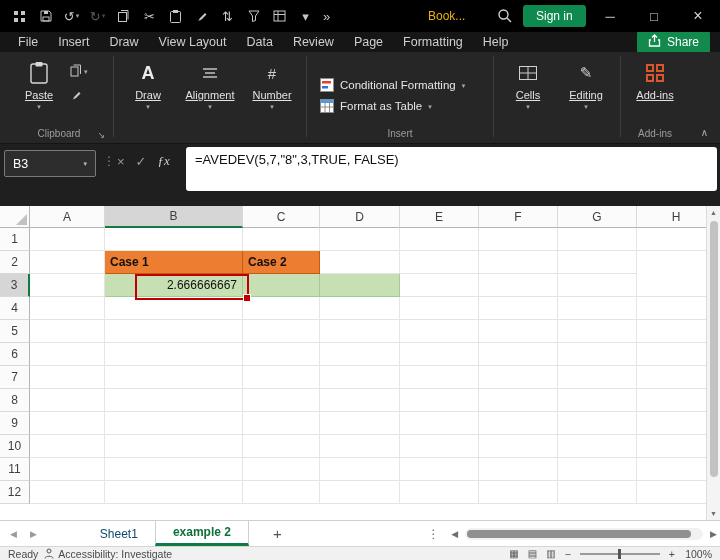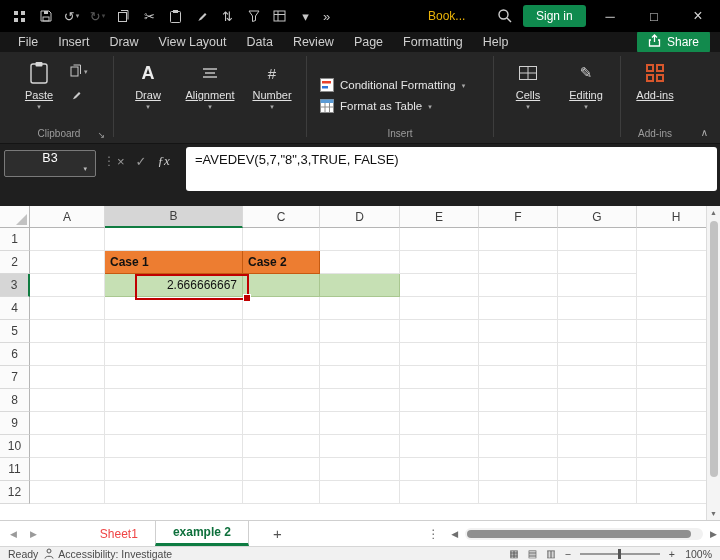--- a/index.html
+++ b/index.html
@@ -44,21 +44,21 @@
   .launcher{position:absolute;bottom:3px;right:3px;font-size:9px;color:#9d9d9d;}
   .grp-clipboard{width:98px;height:100%;}
   .grp-styles{width:176px;height:100%;}
   .grp-addins{height:100%;}
   .styles-col{display:flex;flex-direction:column;gap:7px;padding:10px 6px 0 8px;margin-top:16px;}
   .style-item{display:flex;align-items:center;gap:6px;font-size:11.5px;color:#e6e6e6;white-space:nowrap;}
   .collapse-ribbon{position:absolute;right:12px;bottom:5px;font-size:10px;color:#b0b0b0;}
 
   
   .fbar{height:62px;background:#1f1f1f;flex:none;position:relative;}
-  .namebox{position:absolute;left:4px;top:6px;width:92px;height:27px;background:#2d2d2d;border:1px solid #7a7a7a;border-radius:2px;color:#fff;font-size:12.5px;display:flex;align-items:center;padding:0 8px;flex-direction:column;}
+  .namebox{position:absolute;left:4px;top:6px;width:92px;height:27px;background:#2d2d2d;border:1px solid #7a7a7a;border-radius:2px;color:#fff;font-size:12.5px;display:flex;align-items:center;padding:12px 8px;}
   .nb-caret{margin-left:auto;font-size:7px;color:#bdbdbd;}
   .fdots{position:absolute;left:103px;top:10px;color:#8a8a8a;font-size:12px;}
   .fx-btns{position:absolute;left:117px;top:9px;display:flex;gap:11px;align-items:center;color:#9a9a9a;}
   .fb{font-size:13px;}
   .fx-italic{font-style:italic;font-family:"Liberation Serif",serif;font-size:13px;color:#cfcfcf;}
   .finput{position:absolute;left:186px;right:3px;top:3px;height:44px;background:#fff;border-radius:3px;color:#111;font-size:13px;padding:5px 9px;line-height:16px;overflow:hidden;}
 
   
   .sheet{flex:1;position:relative;background:#fff;overflow:hidden;}
   .grid-row{display:grid;grid-template-columns:30px 75px 138px 77px 80px 79px 79px 79px 79px;}
@@ -78,21 +78,21 @@
   .redbox::after{content:"";position:absolute;right:-4px;bottom:-4px;width:6px;height:6px;background:#C00000;border:1px solid #fff;}
   .vscroll{position:absolute;top:0;right:0;bottom:0;width:14px;background:#f4f4f4;border-left:1px solid #dcdcdc;display:flex;flex-direction:column;align-items:center;}
   .vs-arr{height:13px;font-size:7px;color:#6f6f6f;display:flex;align-items:center;}
   .vthumb{width:8px;background:#c2c2c2;border-radius:4px;height:256px;margin-top:2px;flex:none;}
   .vs-bottom{margin-top:auto;}
 
   
   .sheetbar{height:26px;background:#fff;border-top:1px solid #cfcfcf;display:flex;align-items:center;flex:none;font-size:12px;color:#3a3a3a;}
   .nav-arrows{display:flex;gap:13px;margin-left:10px;color:#9a9a9a;font-size:9px;}
   .stabs{display:flex;margin-left:46px;height:100%;}
-  .stab{display:flex;align-items:center;padding:0 17px;color:#ef4444;height:100%;}
+  .stab{display:flex;align-items:center;padding:0 17px;color:#0c4a6e;height:100%;}
   .stab.active{background:#fff;border-left:1px solid #cfcfcf;border-right:1px solid #cfcfcf;border-bottom:3px solid #0E7C42;color:#0E703C;font-weight:700;}
   .add-sheet{margin-left:24px;color:#555;font-size:15px;}
   .sheet-right{margin-left:auto;display:flex;align-items:center;gap:7px;margin-right:3px;}
   .hdots{color:#6a6a6a;font-size:12px;margin-right:5px;}
   .hscroll{width:238px;height:12px;background:#f1f1f1;border-radius:6px;position:relative;}
   .hthumb{position:absolute;left:2px;top:2px;height:8px;width:224px;background:#8f8f8f;border-radius:4px;}
   .hs-arr{color:#6f6f6f;font-size:9px;}
 
   
   .statusbar{height:14px;background:#f1f1f1;border-top:1px solid #d6d6d6;display:flex;align-items:center;flex:none;font-size:10.5px;color:#4a4a4a;padding:0 8px;gap:6px;}

